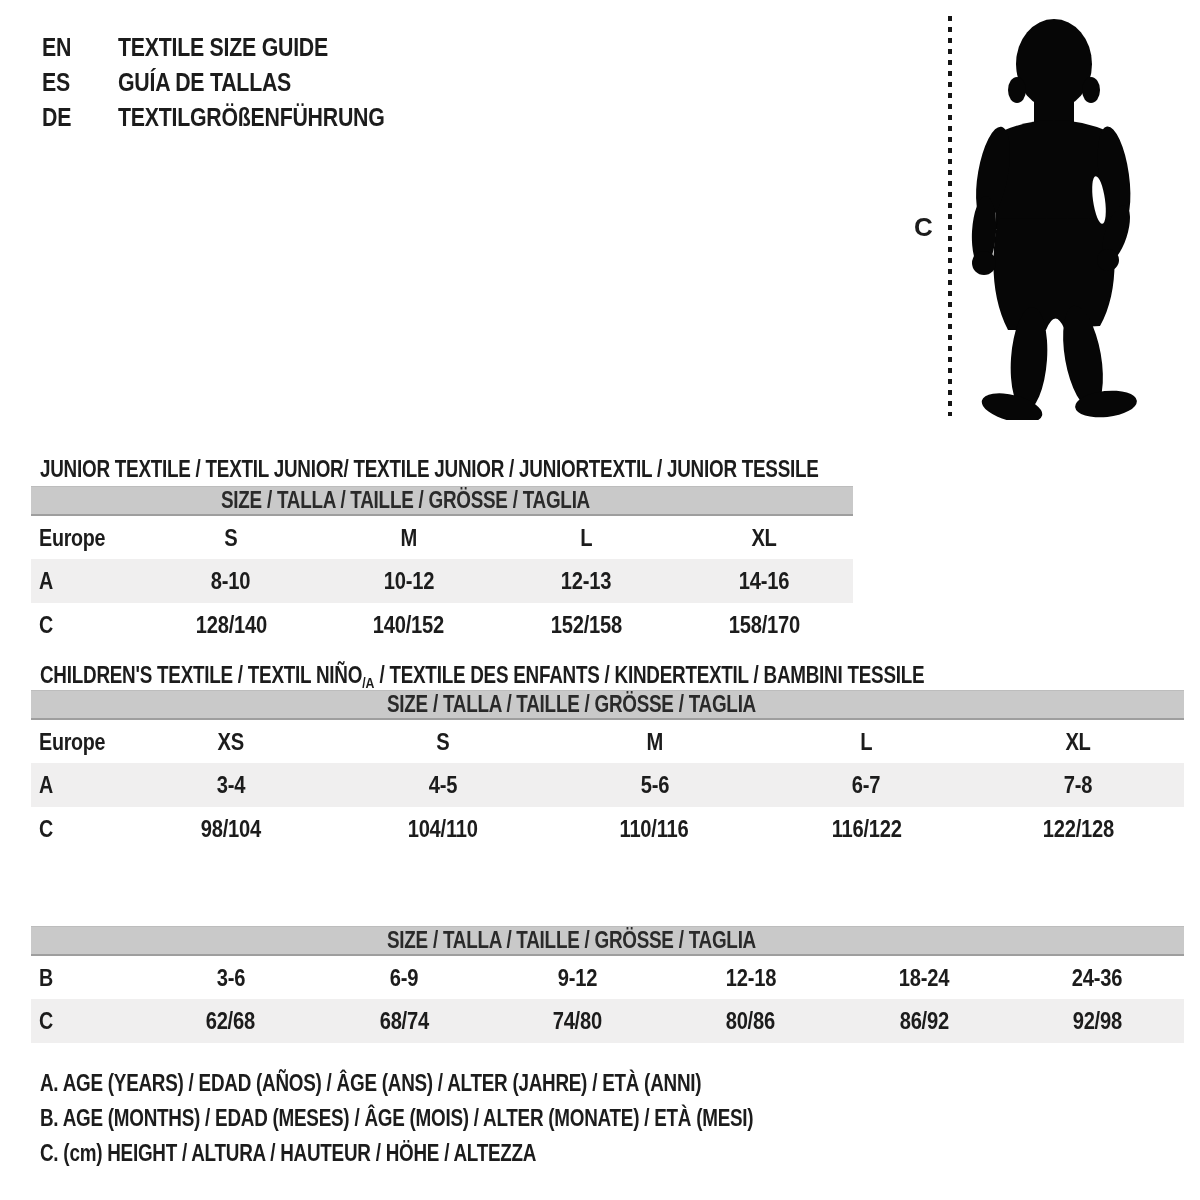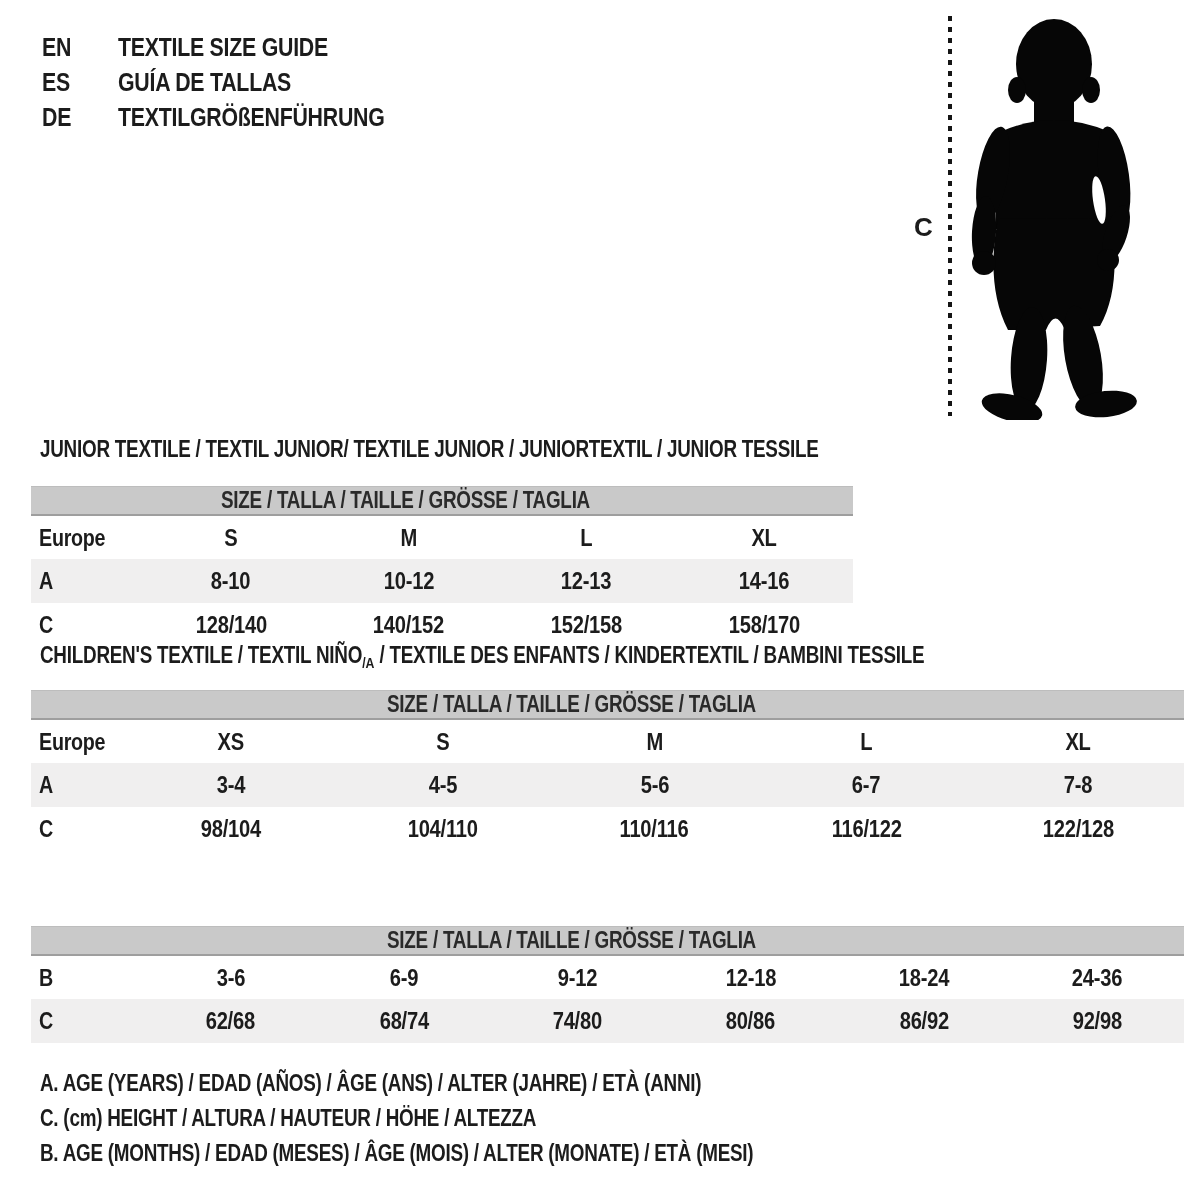--- a/index.html
+++ b/index.html
@@ -19,21 +19,21 @@
   .lang-row{display:flex;}
   .lang-code{width:76px;flex:none;}
 
   
   .dash-line{position:absolute;left:948px;top:16px;width:4px;height:400px;
     background:repeating-linear-gradient(to bottom,#151515 0 5px,transparent 5px 11px);}
   .c-label{position:absolute;left:914px;top:212px;font-size:26px;}
   .baby-svg{position:absolute;left:962px;top:14px;}
 
   
-  .sec-title{position:absolute;font-size:23px;line-height:26px;}
+  .sec-title{position:absolute;font-size:23px;line-height:26px;margin-top:20px;}
   #junior-title{left:40px;top:436px;}
   #children-title{left:40px;top:642px;}
   #babies-title{left:40px;top:846px;line-height:38px;}
   .subsz{font-size:15px;letter-spacing:0;}
   .subsz-inner{vertical-align:-5px;}
 
   
   table.size-table{position:absolute;border-collapse:collapse;table-layout:fixed;}
   #t1{left:31px;top:486px;width:822px;}
   #t2{left:31px;top:690px;width:1153px;}
@@ -213,17 +213,17 @@
       <td><span class="cond-c">74/80</span></td>
       <td><span class="cond-c">80/86</span></td>
       <td><span class="cond-c">86/92</span></td>
       <td><span class="cond-c">92/98</span></td>
     </tr>
   </tbody>
     </table>
 
   <div class="legend">
     <div><span class="cond">A. AGE (YEARS) / EDAD (AÑOS) / ÂGE (ANS) / ALTER (JAHRE) / ETÀ (ANNI)</span></div>
+    <div><span class="cond">B. AGE (MONTHS) / EDAD (MESES) / ÂGE (MOIS) / ALTER (MONATE) / ETÀ (MESI)</span></div>
     <div><span class="cond">C. (cm) HEIGHT / ALTURA / HAUTEUR / HÖHE / ALTEZZA</span></div>
-    <div><span class="cond">B. AGE (MONTHS) / EDAD (MESES) / ÂGE (MOIS) / ALTER (MONATE) / ETÀ (MESI)</span></div>
   </div>
 
 </div>
 
 </body></html>

